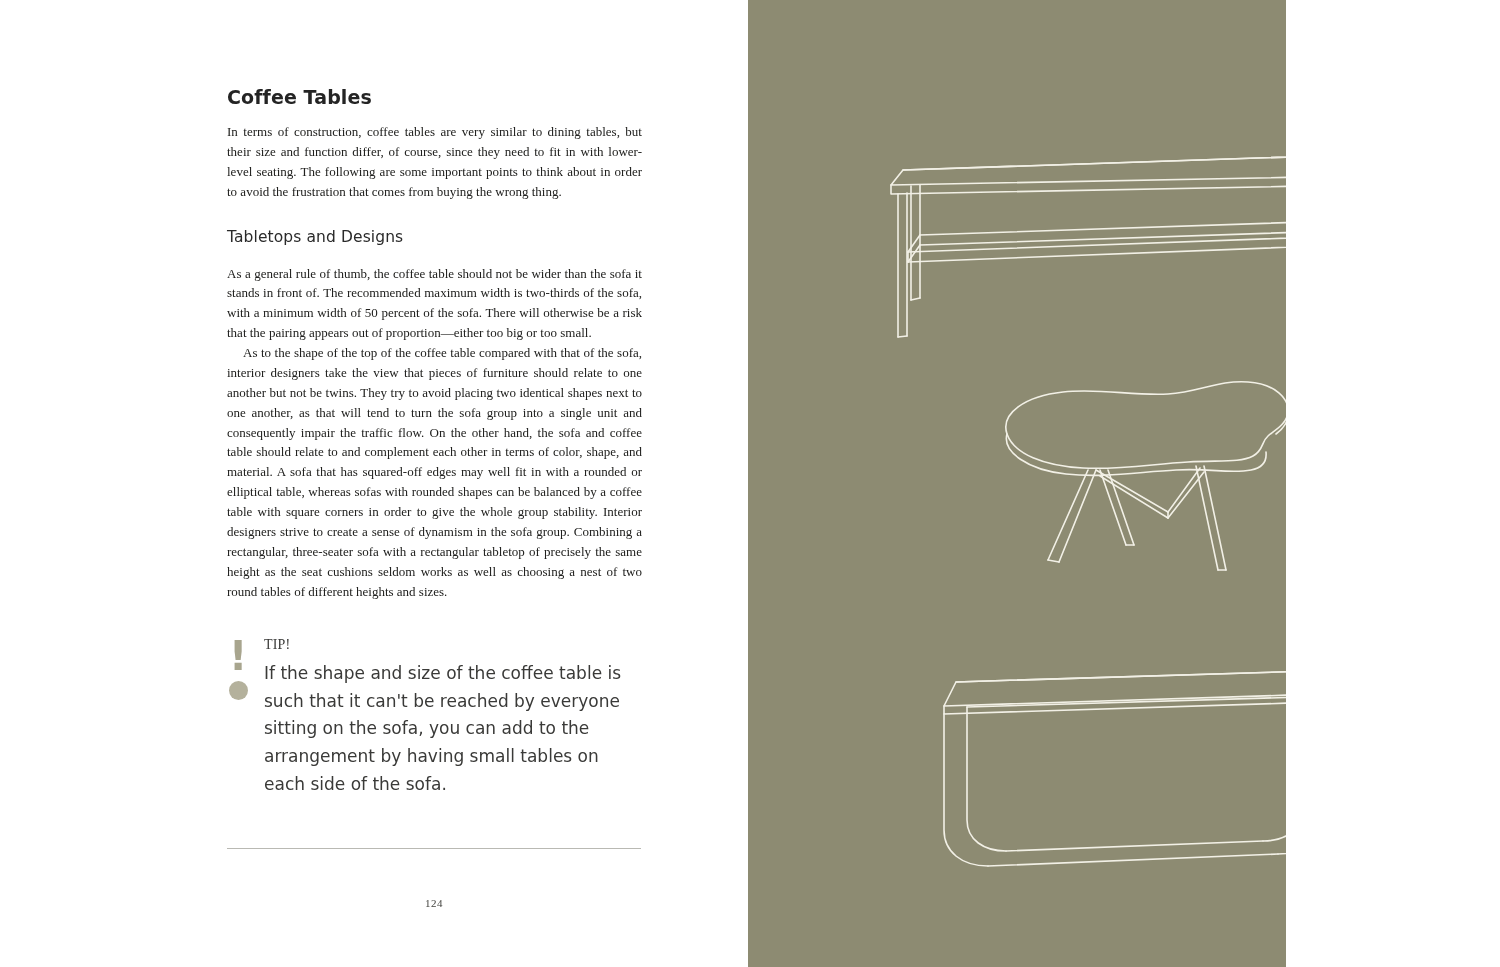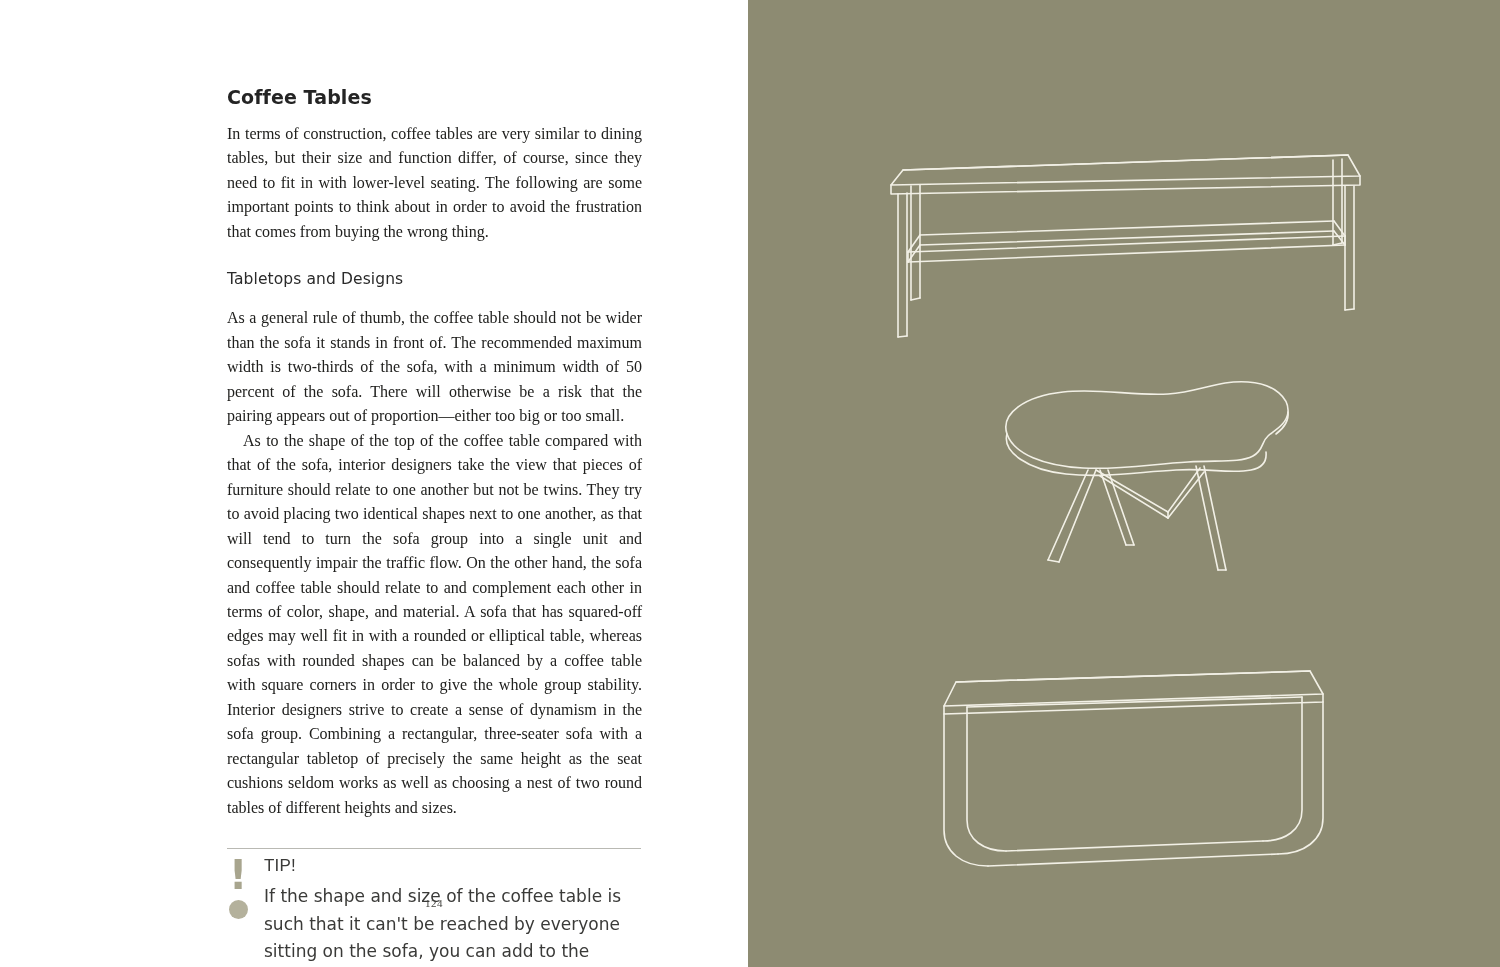--- a/index.html
+++ b/index.html
@@ -2,21 +2,21 @@
 <html><head>
 <meta charset="utf-8">
 <style>
   html, body {
     margin: 0;
     padding: 0;
     background: #ffffff;
   }
   .page {
     position: relative;
-    width: 1500px;
+    width: 1286px;
     height: 967px;
     background: #be185d;
     overflow: hidden;
     font-family: "Liberation Serif", serif;
   }
   
   .left-page {
     position: absolute;
     left: 0;
     top: 0;
@@ -41,21 +41,21 @@
   h2.sub-title {
     font-family: "DejaVu Sans", sans-serif;
     font-size: 15.5px;
     font-weight: 400;
     color: #2a2a2a;
     letter-spacing: 0.1px;
     margin: 26px 0 18px 0;
   }
   p.body {
     font-family: "Liberation Serif", serif;
-    font-size: 16px;
+    font-size: 13px;
     line-height: 1.53;
     color: #20201e;
     text-align: justify;
     margin: 0;
     hyphens: none;
   }
   p.body + p.body {
     text-indent: 16px;
     margin-top: 0;
   }
@@ -81,22 +81,22 @@
     display: block;
   }
   .tip-dot {
     width: 19px;
     height: 19px;
     border-radius: 50%;
     background: #b4b19c;
     margin: 8px auto 0 auto;
   }
   .tip-title {
-    font-family: Liberation Sans, sans-serif;
-    font-size: 17px;
+    font-family: Liberation Serif, serif;
+    font-size: 14px;
     color: #3a3a38;
     letter-spacing: 0.2px;
     margin: 12px 0 7px 0;
   }
   .tip-text {
     font-family: "DejaVu Sans", sans-serif;
     font-size: 17px;
     line-height: 1.62;
     color: #3a3a38;
     margin: 0;

